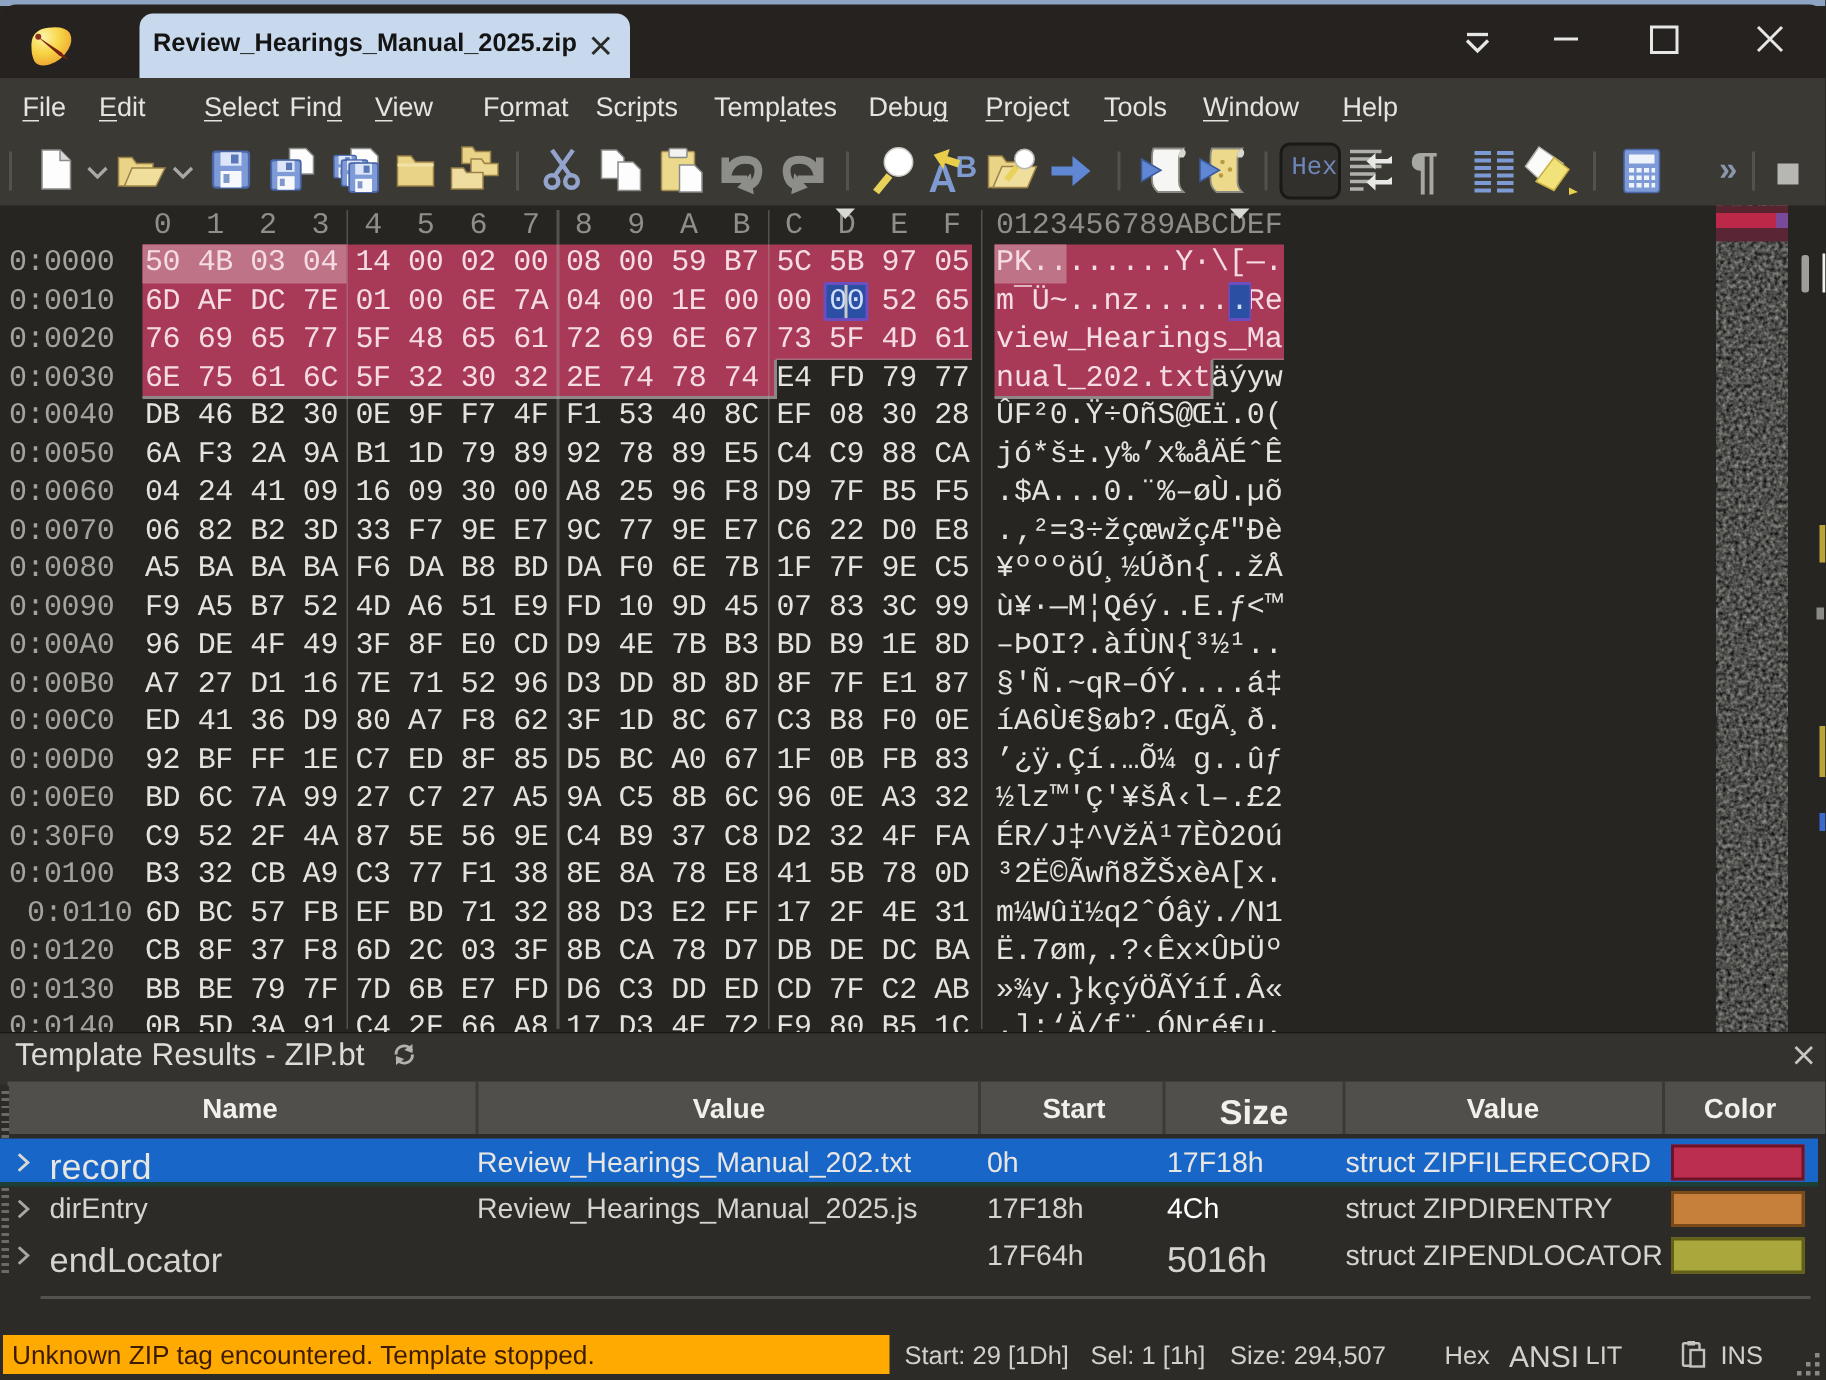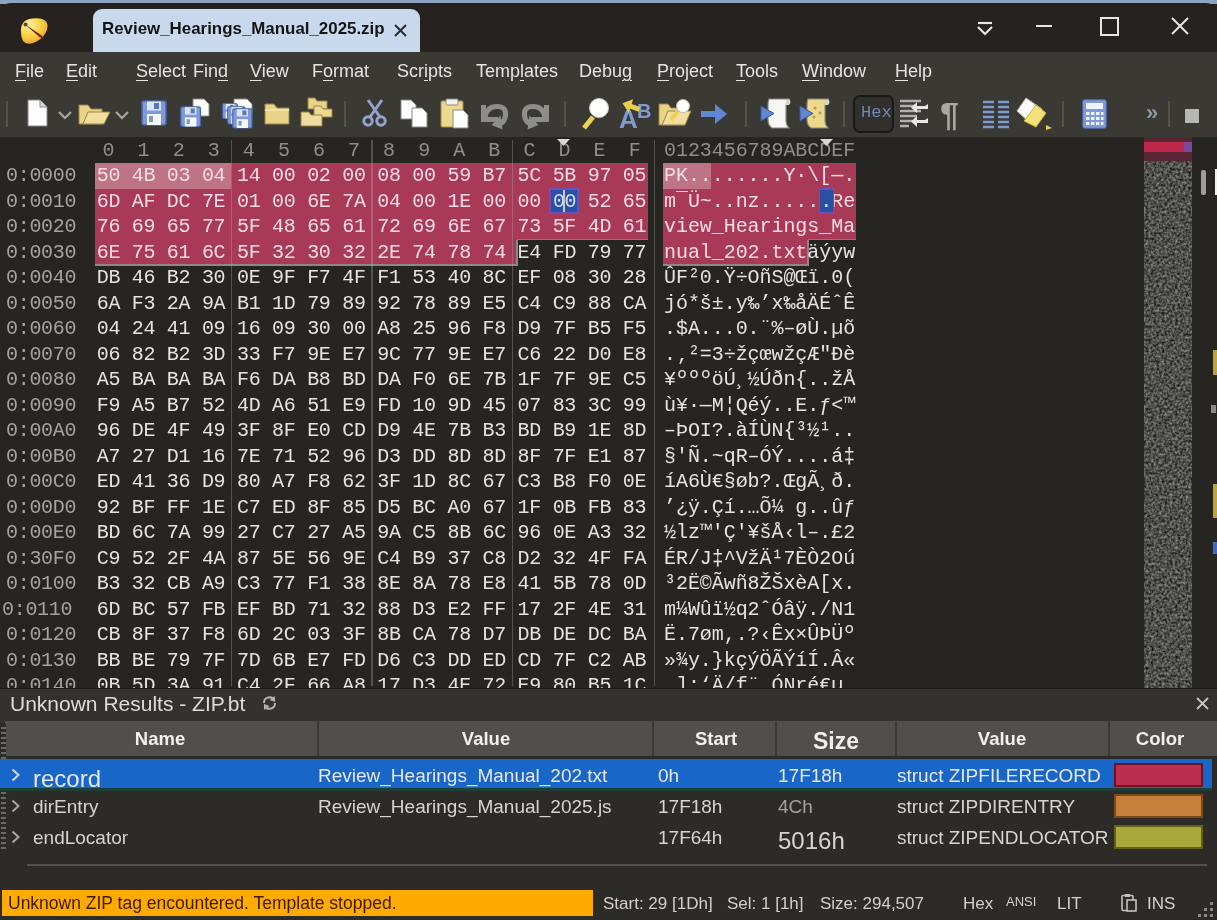--- a/index.html
+++ b/index.html
@@ -42,21 +42,21 @@
 <div class="a" style="left:1100px;top:17px;width:19px;height:19px;border:2px solid #e6e6e4"></div>
 <svg class="a" style="left:1171px;top:17px" width="18" height="18" viewBox="0 0 18 18">
 <path d="M1 1 L17 17 M17 1 L1 17" stroke="#e6e6e4" stroke-width="2"></path>
   </svg>
 <div class="a" style="left:0;top:52px;width:1217px;height:86px;background:#3a3934"></div>
 <div class="a mi" style="left:15px;top:61px"><u>F</u>ile</div>
 <div class="a mi" style="left:66px;top:61px"><u>E</u>dit</div>
 <div class="a mi" style="left:136px;top:61px"><u>S</u>elect</div>
 <div class="a mi" style="left:193px;top:61px">Fin<u>d</u></div>
 <div class="a mi" style="left:250px;top:61px"><u>V</u>iew</div>
-<div class="a mi" style="left:312px;top:61px">F<u>o</u>rmat</div>
+<div class="a mi" style="left:322px;top:61px">F<u>o</u>rmat</div>
 <div class="a mi" style="left:397px;top:61px">Scr<u>i</u>pts</div>
 <div class="a mi" style="left:476px;top:61px">Temp<u>l</u>ates</div>
 <div class="a mi" style="left:579px;top:61px">Debu<u>g</u></div>
 <div class="a mi" style="left:657px;top:61px"><u>P</u>roject</div>
 <div class="a mi" style="left:736px;top:61px"><u>T</u>ools</div>
 <div class="a mi" style="left:802px;top:61px"><u>W</u>indow</div>
 <div class="a mi" style="left:895px;top:61px"><u>H</u>elp</div>
 <div class="sep" style="left:6px;top:101px;height:26px"></div>
 <svg class="a" style="left:27px;top:99px" width="21" height="28" viewBox="0 0 21 28">
 <path d="M1 1 L13 1 L20 8 L20 27 L1 27 Z" fill="#fdfdfd" stroke="#8a8a88" stroke-width="1"></path>
@@ -294,21 +294,21 @@
 <div class="a asc wt" style="left:664.0px;top:494.5px">’¿ÿ.Çí.…Õ¼&nbsp;g..ûƒ</div>
 <div class="a mono gy" style="left:6px;top:520.0px">0:00E0</div>
 <div class="a mono wt" style="left:96.7px;top:520.0px">BD 6C 7A 99 27 C7 27 A5 9A C5 8B 6C 96 0E A3 32</div>
 <div class="a asc wt" style="left:664.0px;top:520.0px">½lz™'Ç'¥šÅ‹l–.£2</div>
 <div class="a mono gy" style="left:6px;top:545.5px">0:30F0</div>
 <div class="a mono wt" style="left:96.7px;top:545.5px">C9 52 2F 4A 87 5E 56 9E C4 B9 37 C8 D2 32 4F FA</div>
 <div class="a asc wt" style="left:664.0px;top:545.5px">ÉR/J‡^VžÄ¹7ÈÒ2Oú</div>
 <div class="a mono gy" style="left:6px;top:571.0px">0:0100</div>
 <div class="a mono wt" style="left:96.7px;top:571.0px">B3 32 CB A9 C3 77 F1 38 8E 8A 78 E8 41 5B 78 0D</div>
 <div class="a asc wt" style="left:664.0px;top:571.0px">³2Ë©Ãwñ8ŽŠxèA[x.</div>
-<div class="a mono gy" style="left:2px;top:596.5px">0:0110</div>
+<div class="a mono gy" style="left:18px;top:596.5px">0:0110</div>
 <div class="a mono wt" style="left:96.7px;top:596.5px">6D BC 57 FB EF BD 71 32 88 D3 E2 FF 17 2F 4E 31</div>
 <div class="a asc wt" style="left:664.0px;top:596.5px">m¼Wûï½q2ˆÓâÿ./N1</div>
 <div class="a mono gy" style="left:6px;top:622.0px">0:0120</div>
 <div class="a mono wt" style="left:96.7px;top:622.0px">CB 8F 37 F8 6D 2C 03 3F 8B CA 78 D7 DB DE DC BA</div>
 <div class="a asc wt" style="left:664.0px;top:622.0px">Ë.7øm,.?‹Êx×ÛÞÜº</div>
 <div class="a mono gy" style="left:6px;top:647.5px">0:0130</div>
 <div class="a mono wt" style="left:96.7px;top:647.5px">BB BE 79 7F 7D 6B E7 FD D6 C3 DD ED CD 7F C2 AB</div>
 <div class="a asc wt" style="left:664.0px;top:647.5px">»¾y.}kçýÖÃÝíÍ.Â«</div>
 <div class="a mono gy" style="left:6px;top:673.0px">0:0140</div>
 <div class="a mono wt" style="left:96.7px;top:673.0px">0B 5D 3A 91 C4 2F 66 A8 17 D3 4E 72 E9 80 B5 1C</div>
@@ -337,21 +337,21 @@
 <rect y="15" width="48" height="9" fill="#5a2535"></rect>
 </svg>
 <div class="a" style="left:1201px;top:170px;width:5px;height:25px;background:#9e9e9a;border-radius:2px"></div>
 <div class="a" style="left:1215px;top:169px;width:2px;height:26px;background:#f0f0ee"></div>
 <div class="a" style="left:1213px;top:350px;width:4px;height:25px;background:#b9a43a"></div>
 <div class="a" style="left:1213px;top:484px;width:4px;height:34px;background:#b9a43a"></div>
 <div class="a" style="left:1213px;top:542px;width:4px;height:12px;background:#3a6aca"></div>
 <div class="a" style="left:1211px;top:405px;width:5px;height:8px;background:#8a8a86"></div>
 <div class="a" style="left:0;top:688px;width:1217px;height:232px;background:#2c2b28;border-top:1px solid #191917"></div>
 <div class="a" style="left:0;top:689px;width:1217px;height:34px;background:#33322e"></div>
-<div class="a" style="left:10px;top:692px;font-size:21px;color:#dedcd8">Unknown Results - ZIP.bt</div>
+<div class="a" style="left:10px;top:692px;font-size:21px;color:#dedcd8">Template Results - ZIP.bt</div>
 <svg class="a" style="left:261px;top:695px" width="17" height="16" viewBox="0 0 17 16">
 <path d="M3 8 A5.5 5.5 0 0 1 13.5 5.5" stroke="#b2b2ae" stroke-width="2" fill="none"></path>
 <path d="M14 1 L14 7 L8.5 5 Z" fill="#b2b2ae"></path>
 <path d="M14 8 A5.5 5.5 0 0 1 3.5 10.5" stroke="#b2b2ae" stroke-width="2" fill="none"></path>
 <path d="M3 15 L3 9 L8.5 11 Z" fill="#b2b2ae"></path>
   </svg>
 <svg class="a" style="left:1196px;top:697px" width="13" height="13" viewBox="0 0 13 13">
 <path d="M1 1 L12 12 M12 1 L1 12" stroke="#c6c6c2" stroke-width="1.8"></path>
   </svg>
 <div class="a" style="left:5px;top:721px;width:1212px;height:35px;background:#504f4b"></div>
@@ -377,40 +377,40 @@
 <div class="a" style="left:658px;top:765px;font-size:19px;color:#e8e6e2">0h</div>
 <div class="a" style="left:778px;top:765px;font-size:19px;color:#e8e6e2">17F18h</div>
 <div class="a" style="left:897px;top:765px;font-size:19px;color:#e8e6e2">struct ZIPFILERECORD</div>
 <div class="a" style="left:1114px;top:763px;width:89px;height:24px;background:#bb2e50;border:2px solid #6d1227"></div>
 <svg class="a" style="left:11px;top:798.8px" width="9" height="14" viewBox="0 0 9 14">
     <path d="M1.5 1.5 L7.5 7 L1.5 12.5" stroke="#a8a8a2" stroke-width="2" fill="none"></path>
   </svg>
 <div class="a" style="left:33px;top:795.8px;font-size:19px;color:#d6d4d0">dirEntry</div>
 <div class="a" style="left:318px;top:795.8px;font-size:19px;color:#d6d4d0">Review_Hearings_Manual_2025.js</div>
 <div class="a" style="left:658px;top:795.8px;font-size:19px;color:#d6d4d0">17F18h</div>
-<div class="a" style="left:778px;top:795.8px;font-size:19px;color:#a3a3a3">4Ch</div>
+<div class="a" style="left:778px;top:795.8px;font-size:19px;color:#ffffff">4Ch</div>
 <div class="a" style="left:897px;top:795.8px;font-size:19px;color:#d6d4d0">struct ZIPDIRENTRY</div>
 <div class="a" style="left:1114px;top:793.8px;width:89px;height:24px;background:#c6803b;border:2px solid #7a4a18"></div>
 <svg class="a" style="left:11px;top:829.5999999999999px" width="9" height="14" viewBox="0 0 9 14">
     <path d="M1.5 1.5 L7.5 7 L1.5 12.5" stroke="#a8a8a2" stroke-width="2" fill="none"></path>
   </svg>
-<div class="a" style="left:33px;top:826.5999999999999px;font-size:19px;color:#d6d4d0">endLocator</div>
+<div class="a" style="left:33px;top:826.5999999999999px;font-size:23px;color:#d6d4d0">endLocator</div>
 <div class="a" style="left:658px;top:826.5999999999999px;font-size:19px;color:#d6d4d0">17F64h</div>
 <div class="a" style="left:778px;top:826.5999999999999px;font-size:24px;color:#d6d4d0">5016h</div>
 <div class="a" style="left:897px;top:826.5999999999999px;font-size:19px;color:#d6d4d0">struct ZIPENDLOCATOR</div>
 <div class="a" style="left:1114px;top:824.5999999999999px;width:89px;height:24px;background:#aaa83d;border:2px solid #636018"></div>
 <div class="a" style="left:27px;top:864px;width:1180px;height:2px;background:#54524e"></div>
 <div class="a" style="left:0;top:886px;width:1217px;height:34px;background:#2c2b28"></div>
 <div class="a" style="left:2px;top:890px;width:591px;height:26px;background:#ffaa00"></div>
 <div class="a" style="left:8px;top:893px;font-size:17.5px;color:#3d1b00">Unknown ZIP tag encountered. Template stopped.</div>
 <div class="a" style="left:603px;top:893.5px;font-size:17px;color:#d2d0cc">Start: 29 [1Dh]</div>
 <div class="a" style="left:727px;top:893.5px;font-size:17px;color:#d2d0cc">Sel: 1 [1h]</div>
 <div class="a" style="left:820px;top:893.5px;font-size:17px;color:#d2d0cc">Size: 294,507</div>
 <div class="a" style="left:963px;top:893.5px;font-size:17px;color:#d2d0cc">Hex</div>
-<div class="a" style="left:1006px;top:893.5px;font-size:13px;color:#d2d0cc">ANSI</div>
+<div class="a" style="left:1006px;top:893.5px;font-size:20px;color:#d2d0cc">ANSI</div>
 <div class="a" style="left:1057px;top:893.5px;font-size:17px;color:#d2d0cc">LIT</div>
 <div class="a" style="left:1147px;top:893.5px;font-size:17px;color:#d2d0cc">INS</div>
 <svg class="a" style="left:1121px;top:893px" width="16" height="19" viewBox="0 0 16 19">
 <rect x="1" y="2.5" width="11" height="15" rx="1" fill="none" stroke="#c2c2be" stroke-width="1.6"></rect>
 <rect x="4" y="1" width="5" height="3" fill="#c2c2be"></rect>
 <rect x="6" y="7" width="9" height="11" fill="#2c2b28" stroke="#c2c2be" stroke-width="1.6"></rect>
   </svg>
 <svg class="a" style="left:1198px;top:902px" width="16" height="16" viewBox="0 0 16 16">
 <g fill="#8a8a86">
       <rect x="12" y="0" width="3" height="3"></rect>

